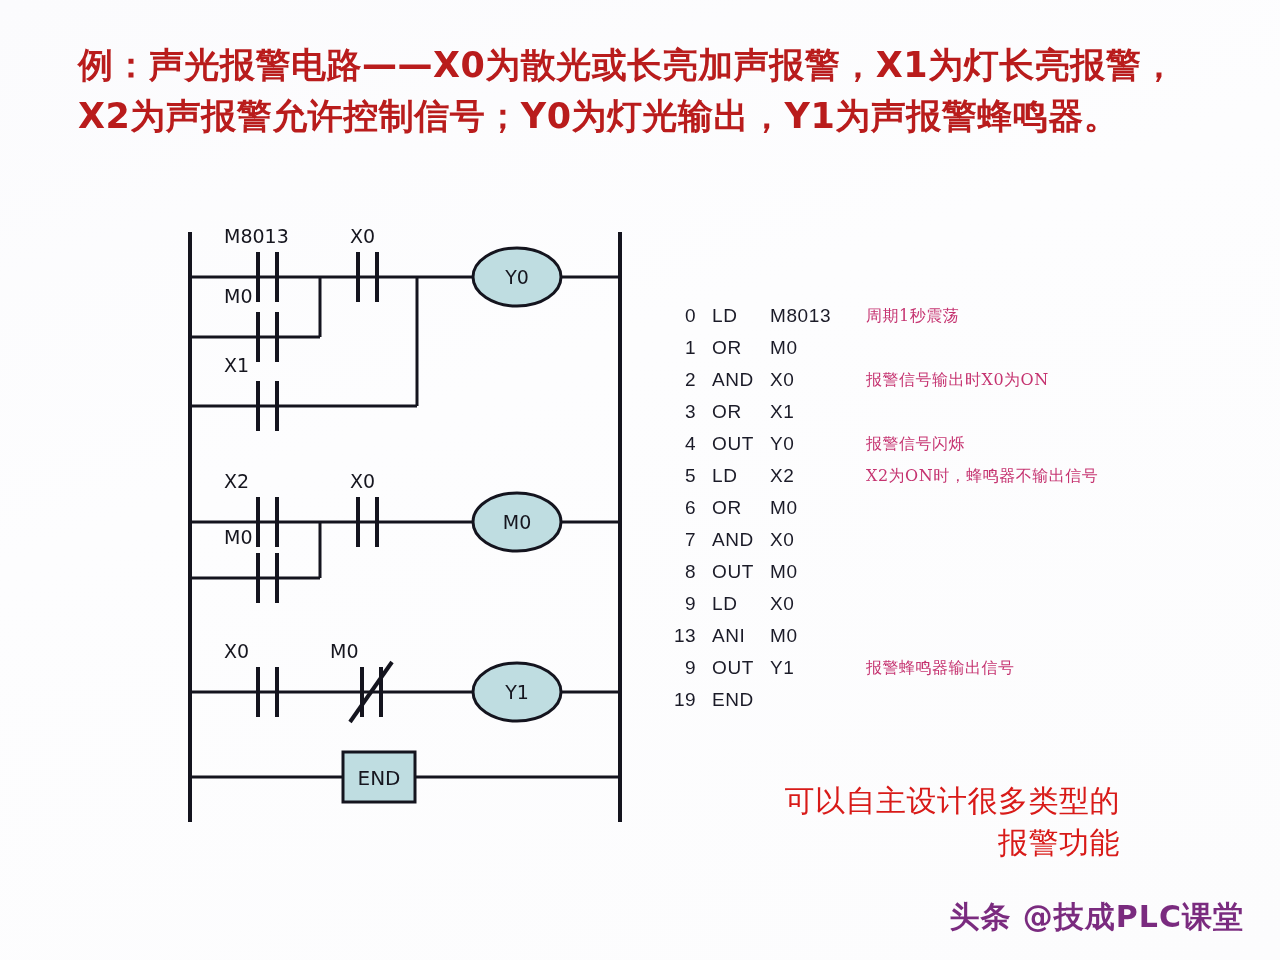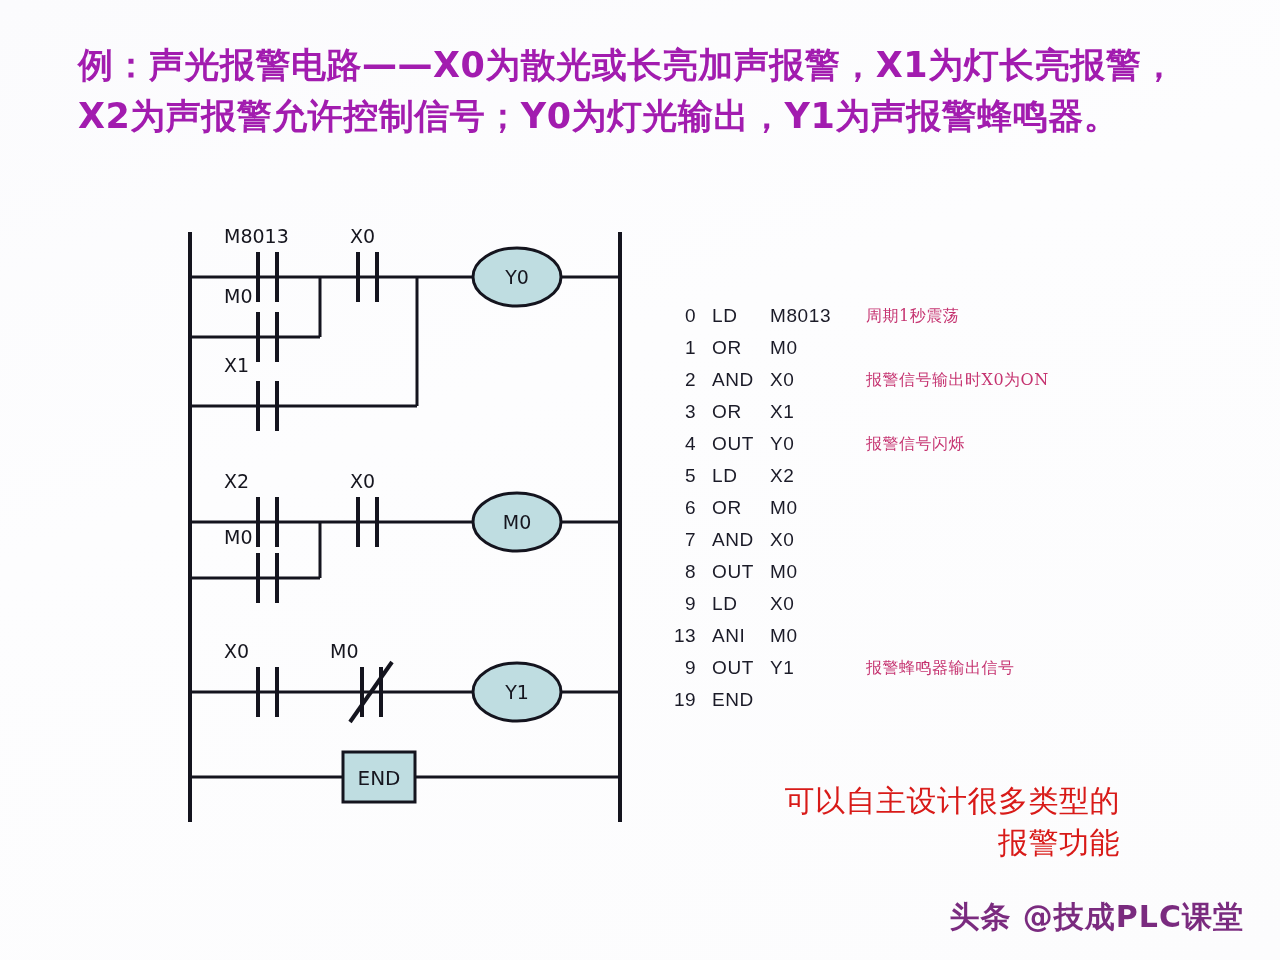--- a/index.html
+++ b/index.html
@@ -21,21 +21,21 @@
     background: linear-gradient(160deg, #fbfbfd 0%, #fdfdfe 40%, #fcfcfd 100%);
     pointer-events: none;
   }
 
   
   .heading {
     position: absolute;
     left: 78px;
     top: 40px;
     width: 1140px;
-    color: #a21caf;
+    color: #b91c1c;
     font-size: 35px;
     line-height: 51px;
     font-weight: bold;
     letter-spacing: 0.5px;
     font-family: "DejaVu Sans", "Liberation Sans", sans-serif;
   }
 
   
   .ladder {
     position: absolute;
@@ -224,20 +224,21 @@
   <div class="il-row">
     <span class="il-no">4</span>
     <span class="il-op">OUT</span>
     <span class="il-arg">Y0</span>
     <span class="il-cmt">报警信号闪烁</span>
   </div>
   <div class="il-row">
     <span class="il-no">5</span>
     <span class="il-op">LD</span>
     <span class="il-arg">X2</span>
+    <span class="il-cmt">X2为ON时，蜂鸣器不输出信号</span>
   </div>
   <div class="il-row">
     <span class="il-no">6</span>
     <span class="il-op">OR</span>
     <span class="il-arg">M0</span>
     <span class="il-cmt"></span>
   </div>
   <div class="il-row">
     <span class="il-no">7</span>
     <span class="il-op">AND</span>

